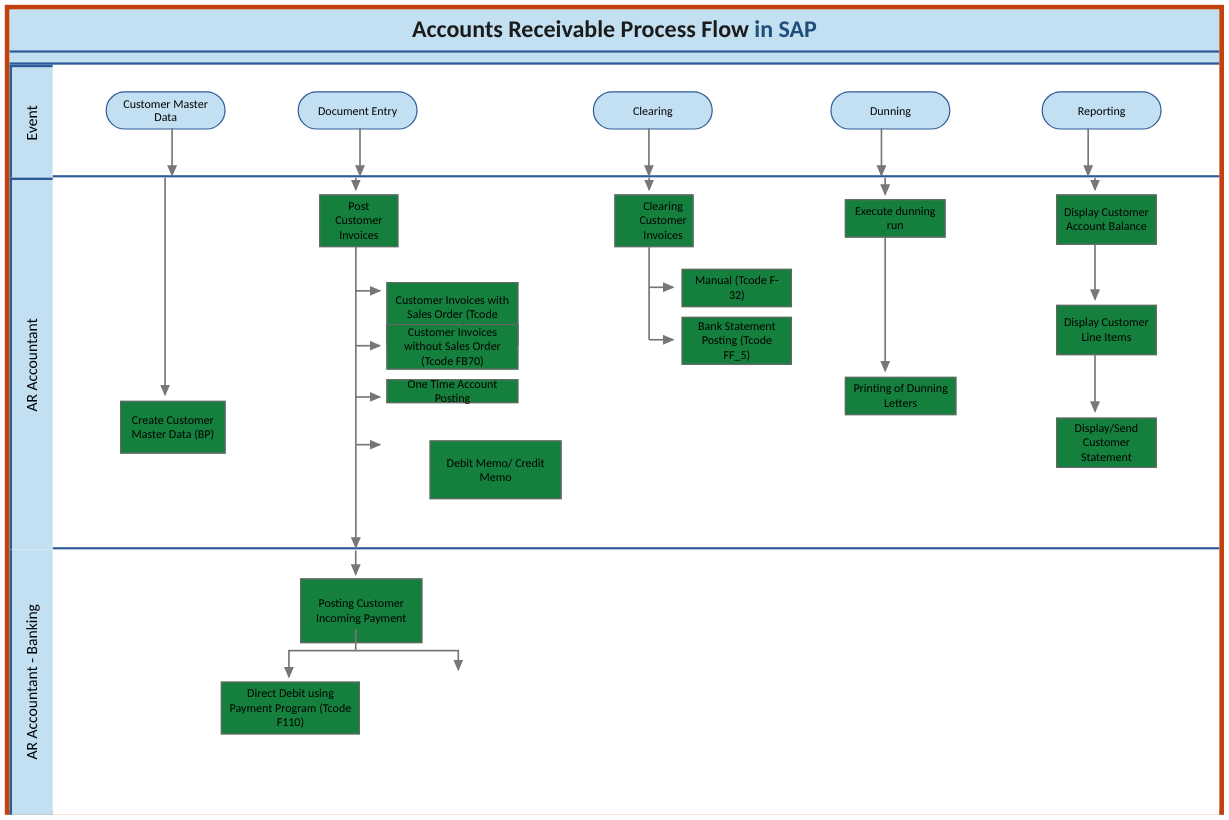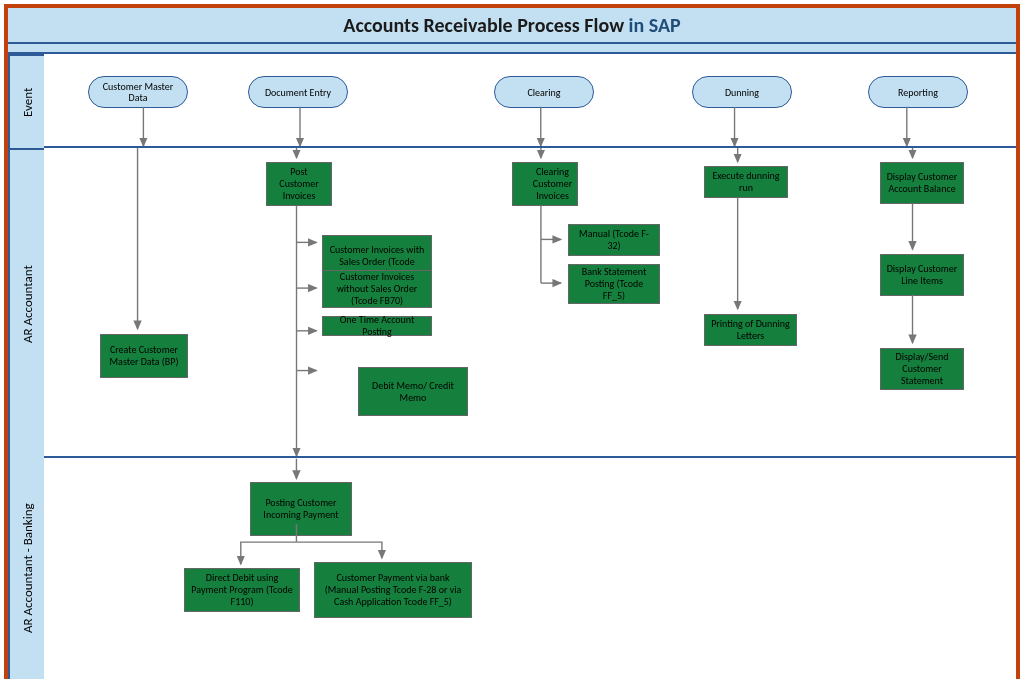--- a/index.html
+++ b/index.html
@@ -170,21 +170,20 @@
 
         <line class="a" x1="874" y1="56" x2="874" y2="102" marker-end="url(#ah)"></line>
         <line class="a" x1="874" y1="148" x2="874" y2="196" marker-end="url(#ah)"></line>
       </svg>
     </div>
 
     <div class="lane-label">AR Accountant - Banking</div>
     <div class="lane-body">
       <div class="box" style="left:206px; top:24px; width:102px; height:54px;">Posting Customer Incoming Payment</div>
       <div class="box" style="left:140px; top:110px; width:116px; height:44px;">Direct Debit using Payment Program (Tcode F110)</div>
-      <div class="box" style="left:270px; top:104px; width:158px; height:56px;">Customer Payment via bank (Manual Posting Tcode F-28 or via Cash Application Tcode FF_5)</div>
 
       <svg class="arrows" viewBox="0 0 978 221">
         <line class="a" x1="254" y1="0" x2="254" y2="20" marker-end="url(#ah)"></line>
         <line class="a" x1="254" y1="66" x2="254" y2="84"></line>
         <polyline class="a" points="254,84 198,84 198,106" marker-end="url(#ah)"></polyline>
         <polyline class="a" points="254,84 340,84 340,100" marker-end="url(#ah)"></polyline>
       </svg>
     </div>
 
   </div>

